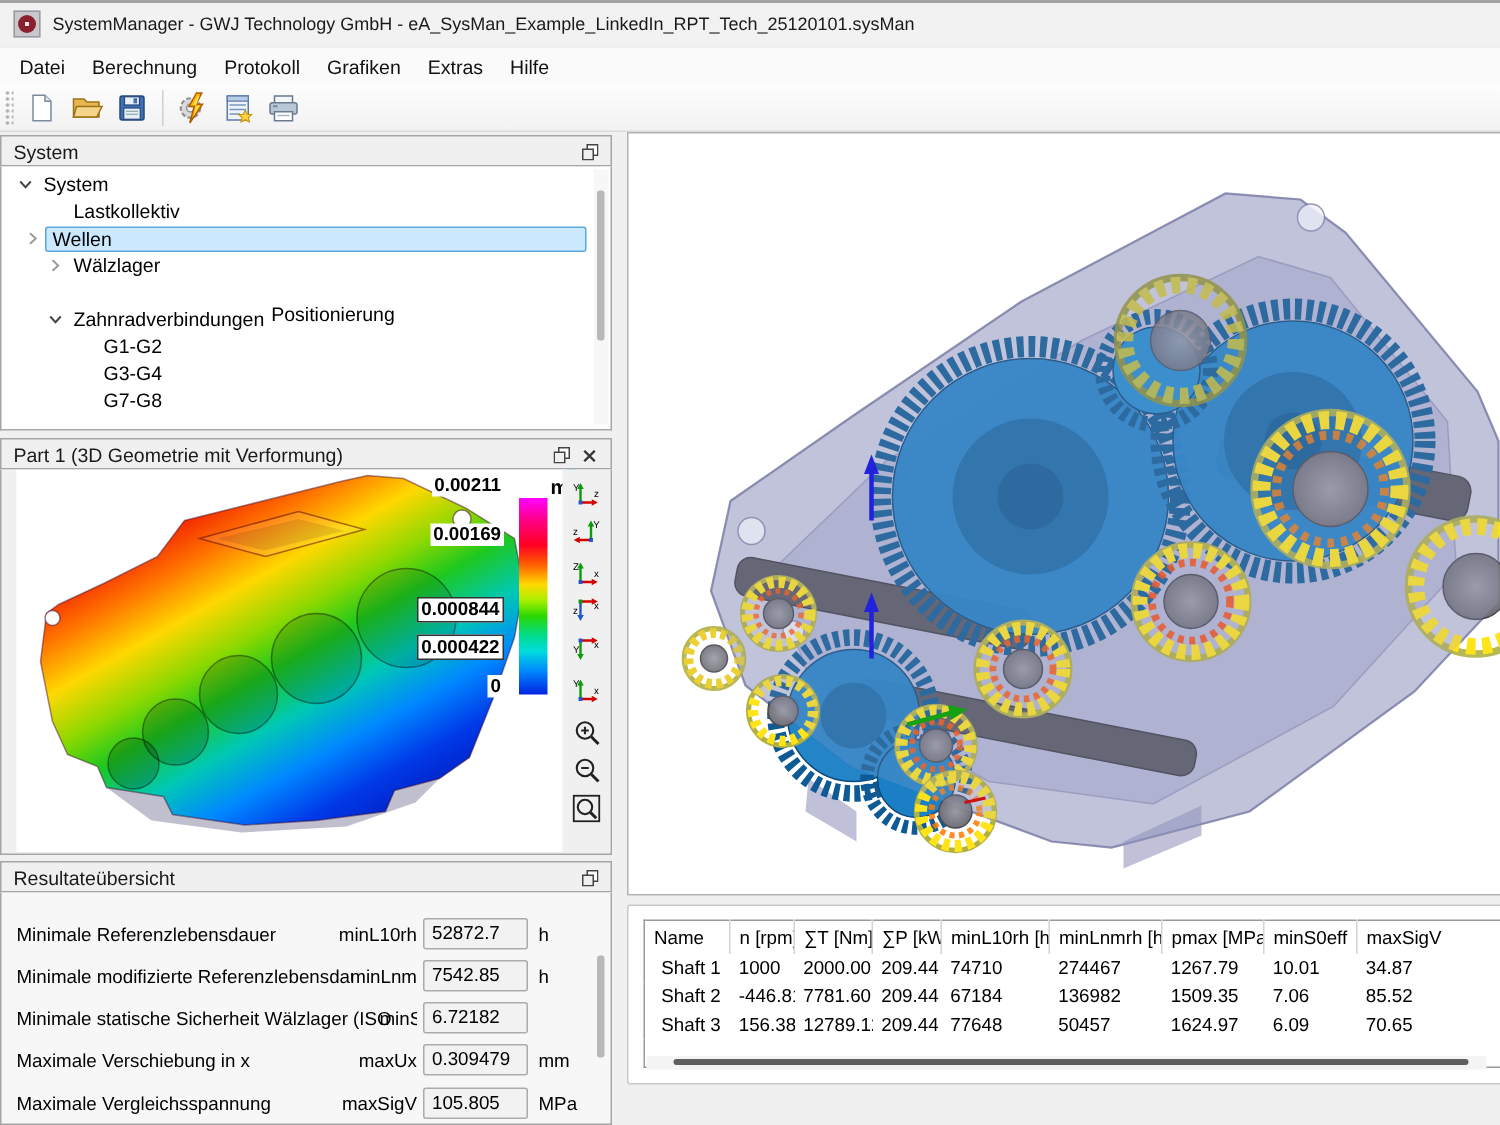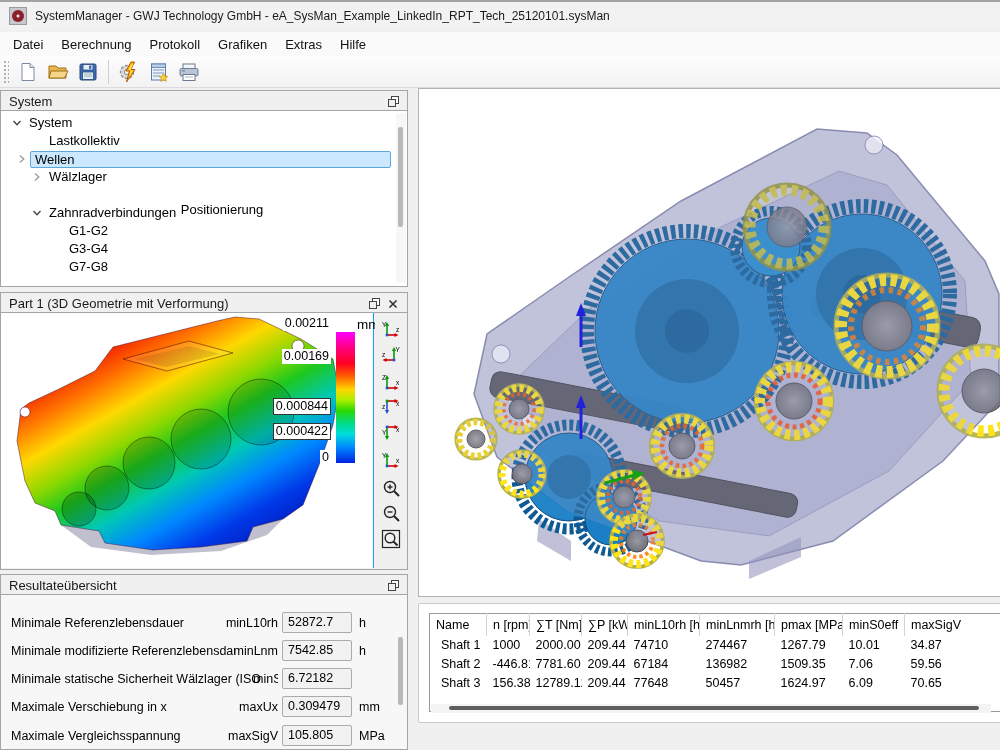--- a/index.html
+++ b/index.html
@@ -30,21 +30,21 @@
   
   .trow{height:18px;display:flex;align-items:center;font-size:13px;color:#000;white-space:nowrap;}
   .exp{width:16px;height:16px;display:flex;align-items:center;justify-content:center;flex:none;}
   .tlabel{padding:0 4px;line-height:16px;}
   .selwrap{flex:1;margin-right:16px;background:#cce8ff;border:1px solid #5ca7dc;border-radius:2px;}
   .selwrap .tlabel{line-height:15px;}
   .vsb{position:absolute;background:#f7f7f7;}
   .vsb .thumb{position:absolute;left:2px;width:5px;background:#b8b8b8;border-radius:2px;}
   
   #part1body{background:#f0f0f0;}
-  #p1white{position:absolute;left:0;top:0;width:373px;height:255px;background:#fff;border-right:1px solid #0ea5e9;}
+  #p1white{position:absolute;left:10px;top:0;width:373px;height:255px;background:#fff;border-right:6px solid #0ea5e9;font-weight:bold;}
   #cbar{position:absolute;left:335px;top:19px;width:19px;height:131px;
     background:linear-gradient(to bottom,#ff00ff 0%,#ff0080 12%,#ff0022 24%,#ff6000 34%,#ffd800 44%,#aaf000 52%,#2cd800 60%,#00dc8c 70%,#00dcdc 78%,#0088ff 88%,#0022e0 100%);}
   .cl{position:absolute;font-size:12.5px;color:#000;background:#fff;padding:0 2px;text-align:right;line-height:15px;}
   .cl.boxed{border:1px solid #333;}
   #cunit{position:absolute;left:356px;top:4px;font-size:13.5px;color:#000;}
   #p1strip{position:absolute;left:374px;top:0;width:32px;height:255px;background:#f0f0f0;}
   .vicon{position:absolute;left:5px;width:22px;height:20px;display:flex;align-items:center;justify-content:center;}
   
   .rrow{position:absolute;left:0;height:22px;font-size:12.5px;color:#000;}
   .rlabel{position:absolute;left:10px;top:2px;width:224px;white-space:nowrap;overflow:hidden;}
@@ -566,21 +566,21 @@
         </tr>
         <tr>
           <td class="num-name">Shaft 2</td>
           <td>-446.81</td>
           <td>7781.60</td>
           <td>209.44</td>
           <td>67184</td>
           <td>136982</td>
           <td>1509.35</td>
           <td>7.06</td>
-          <td>59.56</td>
+          <td>85.52</td>
         </tr>
         <tr>
           <td class="num-name">Shaft 3</td>
           <td>156.38</td>
           <td>12789.12</td>
           <td>209.44</td>
           <td>77648</td>
           <td>50457</td>
           <td>1624.97</td>
           <td>6.09</td>

